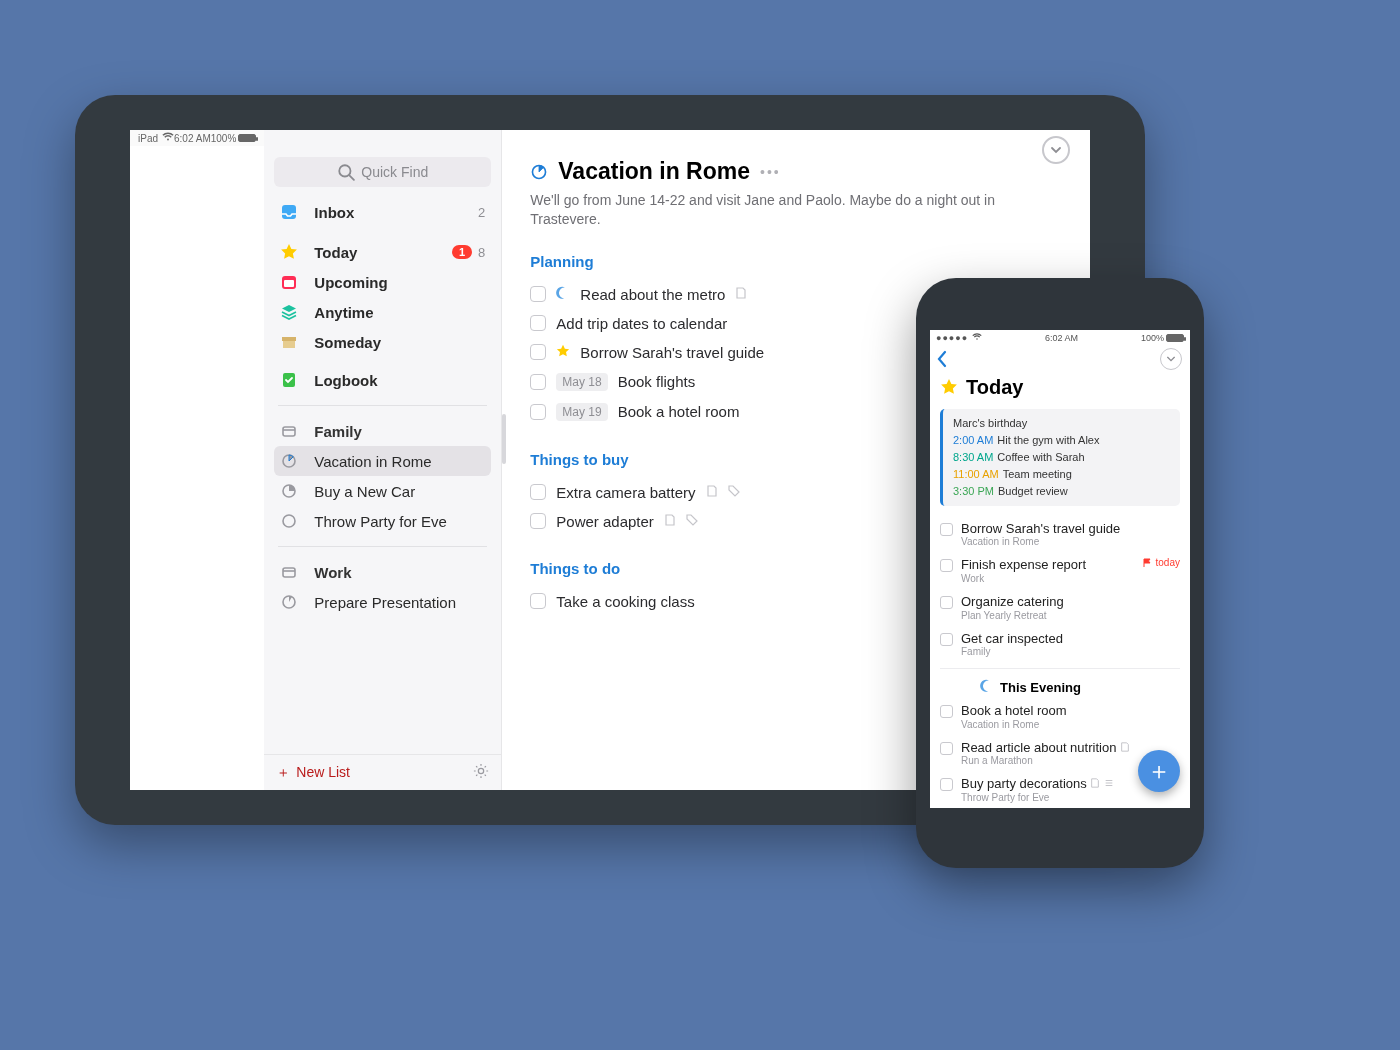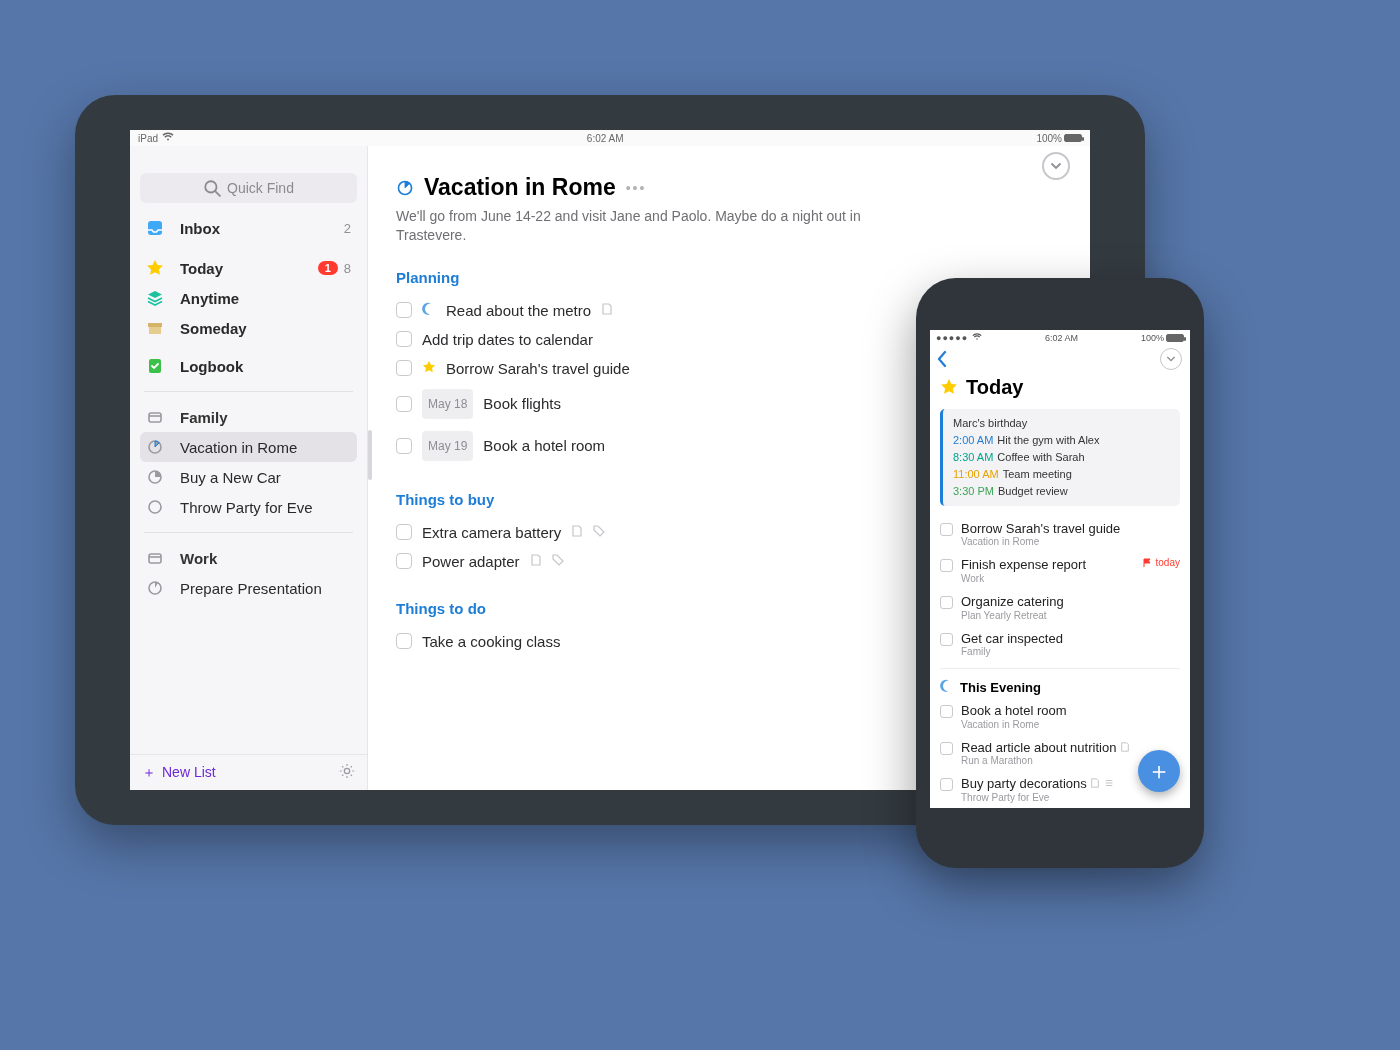--- a/index.html
+++ b/index.html
@@ -19,21 +19,21 @@
     width: 1070px; height: 730px;
     background: #333a40;
     border-radius: 40px;
     box-shadow: 0 20px 50px rgba(0,0,0,.35);
     padding: 35px 55px;
   }
   .ipad-screen {
     width: 100%; height: 100%;
     background: #fff;
     display: flex;
-    flex-direction: column;
+    flex-direction: row;
     overflow: hidden;
   }
   .ipad-status {
     height: 16px; font-size: 10px; color: #666;
     display: flex; align-items: center; padding: 0 8px;
     background:#fafafa;
   }
   .ipad-status .left { flex:0 0 auto; display:flex; gap:4px; align-items:center;}
   .ipad-status .center { flex:1; text-align:center;}
   .ipad-status .right { flex:0 0 auto; display:flex; gap:2px; align-items:center;}
@@ -63,21 +63,21 @@
   .sb-item.bold .label{font-weight:600;}
   .sb-item .count{margin-left:auto; color:#8e8e93; font-size:13px;}
   .sb-item .badge{margin-left:auto; display:flex; align-items:center; gap:6px;}
   .red-pill{background:#ff3b30;color:#fff;border-radius:9px;font-size:11px;padding:1px 7px;font-weight:600;}
   .sb-item.section-head{font-weight:600; color:#333; margin-top:4px;}
   .sb-item.sel{background:#e4e2e6;}
   .sb-item.sub .label{font-weight:400;}
   .sb-sep{height:1px;background:#e1e1e4;margin:10px 4px;}
   .sb-footer{
     border-top:1px solid #e6e6e8; display:flex; align-items:center;
-    padding:8px 12px; color:#6d28d9; font-size:14px; justify-content:space-between;
+    padding:8px 12px; color:#b91c1c; font-size:14px; justify-content:space-between;
   }
   .sb-footer .plus{margin-right:6px;}
 
   
   .ico{width:18px;height:18px;display:inline-flex;align-items:center;justify-content:center;flex:0 0 18px;}
   .ico svg{width:18px;height:18px;}
 
   
   .detail{
     flex:1; padding: 12px 28px 0 28px; position:relative; overflow:hidden;
@@ -89,21 +89,21 @@
   }
   .title-row{display:flex;align-items:center;gap:10px;margin-top:16px;}
   .title-row h1{font-size:23px;font-weight:700;}
   .dots{color:#b0b0b5;letter-spacing:2px;font-size:14px;}
   .notes{color:#6f6f74;font-size:14px;margin-top:6px;max-width:520px;line-height:1.35;}
   .heading{color:#1e7dd6;font-weight:600;font-size:15px;margin-top:24px;margin-bottom:10px;}
   .task{display:flex;align-items:center;gap:10px;padding:6px 0;color:#2b2b2e;font-size:15px;}
   .chk{
     width:16px;height:16px;border:1.5px solid #c9c9ce;border-radius:4px;flex:0 0 16px;background:#fff;
   }
-  .chip{background:#eeeef0;color:#8e8e93;font-size:12px;padding:8px 6px;border-radius:4px;}
+  .chip{background:#eeeef0;color:#8e8e93;font-size:12px;padding:2px 6px;border-radius:4px;}
   .mini-ico{color:#b6b6bb;font-size:12px;}
   .scroll-indicator{position:absolute;left:0;top:284px;width:4px;height:50px;background:#d7d7db;border-radius:2px;}
 
   
   .iphone{
     position:absolute; left:916px; top:278px; width:288px; height:590px;
     background:#2f353b; border-radius:40px;
     box-shadow: 0 20px 50px rgba(0,0,0,.4);
     padding:52px 14px 60px 14px;
   }
@@ -124,21 +124,21 @@
   }
   .cal-row{color:#333;}
   .cal-row .t{margin-right:4px;font-weight:500;}
   .t-blue{color:#1e7dd6;} .t-teal{color:#00a68c;} .t-orange{color:#e8a100;} .t-green{color:#3aa655;}
   .ph-task{display:flex;gap:8px;padding:5px 10px;align-items:flex-start;}
   .ph-task .chk{width:13px;height:13px;border-radius:3px;border:1.3px solid #c9c9ce;margin-top:2px;flex:0 0 13px;}
   .ph-task .tt{font-size:13px;color:#222;line-height:1.2;}
   .ph-task .proj{font-size:10px;color:#9a9aa0;}
   .ph-task .flag{margin-left:auto;color:#ff3b30;font-size:10px;display:flex;align-items:center;gap:3px;}
   .ph-sep{height:1px;background:#ececef;margin:6px 10px;}
-  .ph-heading{display:flex;align-items:center;gap:6px;padding:4px 10px 2px 10px;font-weight:600;font-size:13px;}
+  .ph-heading{display:flex;align-items:center;gap:6px;padding:4px 10px 2px 10px;font-weight:600;font-size:13px;margin-left:40px;}
   .fab{
     position:absolute;right:24px;bottom:76px;width:42px;height:42px;border-radius:50%;
     background:#4a90e2;box-shadow:0 4px 10px rgba(0,0,0,.3);
     display:flex;align-items:center;justify-content:center;color:#fff;font-size:24px;font-weight:300;
   }
 
   
   .star-gold svg{fill:#ffcc00;}
   .pie svg{stroke:#1e7dd6;}
 </style>
@@ -196,20 +196,29 @@
                   <path d="M9 1l2.4 5 5.5.6-4 3.8 1 5.4L9 13.3l-4.9 2.5 1-5.4-4-3.8 5.5-.6z"></path>
                 </svg>
             </span>
             <span class="label">Today</span>
             <span class="badge">
               <span class="red-pill">1</span>
               <span class="count" style="margin:0">8</span>
             </span>
           </div>
 
+          <div class="sb-item bold">
+            <span class="ico">
+              <svg viewBox="0 0 18 18">
+                  <rect x="2" y="3" width="14" height="13" rx="3" fill="#ff2d55"></rect>
+                  <rect x="4" y="7" width="10" height="7" rx="1" fill="#fff"></rect>
+                </svg>
+            </span>
+            <span class="label">Upcoming</span>
+          </div>
 
           <div class="sb-item bold">
             <span class="ico">
               <svg viewBox="0 0 18 18">
                   <path d="M9 2l7 3.5L9 9 2 5.5z" fill="#1cc29f"></path>
                   <path d="M2 9l7 3.5L16 9M2 12.5L9 16l7-3.5" fill="none" stroke="#1cc29f" stroke-width="1.6"></path>
                 </svg>
             </span>
             <span class="label">Anytime</span>
           </div>

